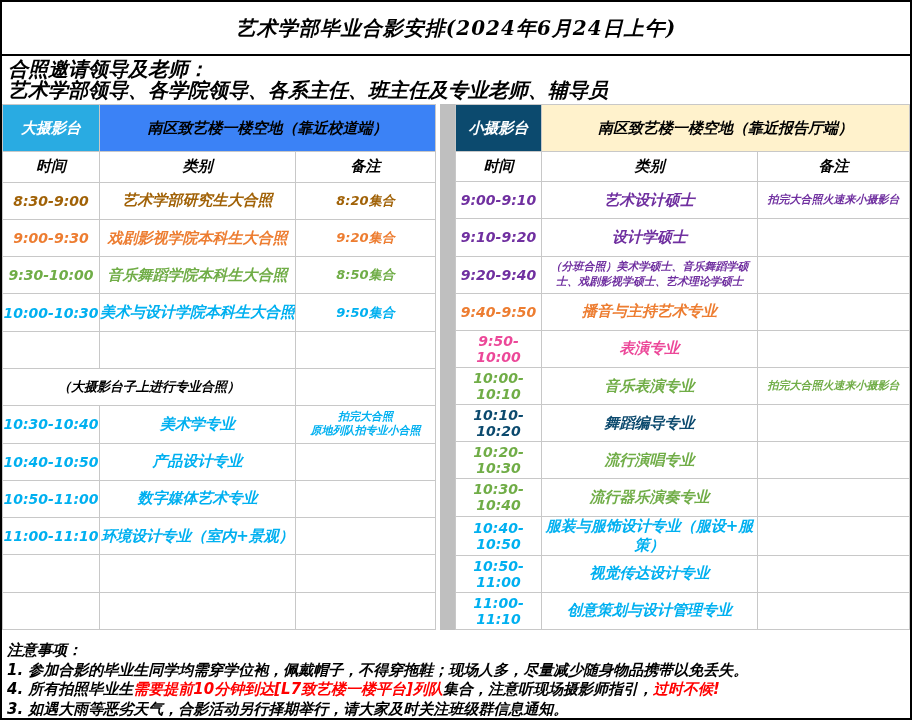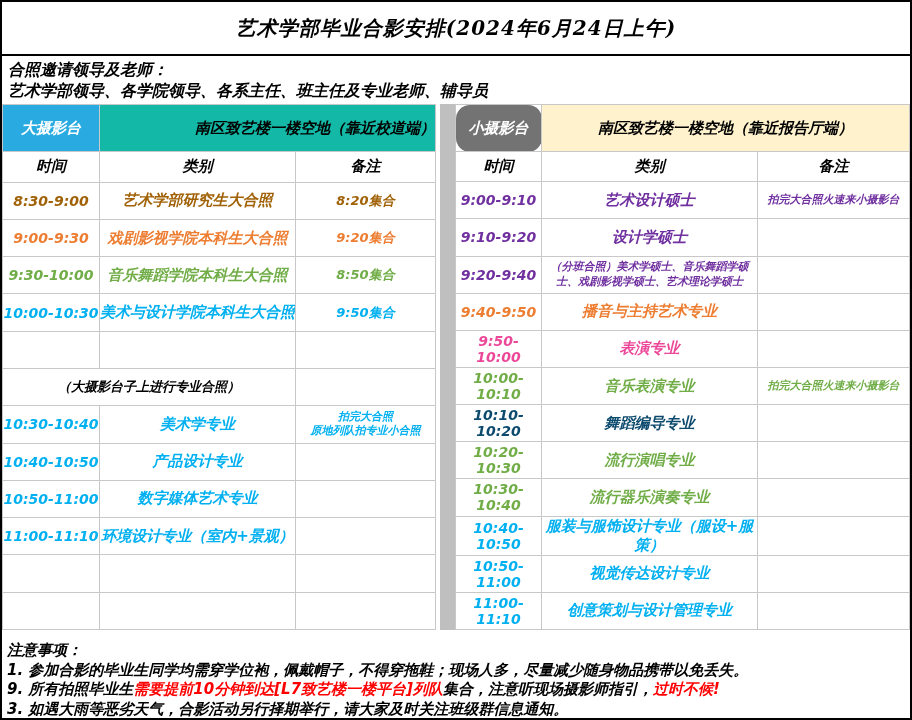--- a/index.html
+++ b/index.html
@@ -17,21 +17,21 @@
     height: 54px;
     border-bottom: 2px solid #000;
     display: flex; align-items: center; justify-content: center;
     font-size: 20px; font-weight: bold;
     font-family: "DejaVu Serif", "Liberation Serif", serif;
     letter-spacing: 1px;
   }
   .invite {
     padding: 3px 6px 0 6px;
     height: 45px;
-    font-size: 16px; font-weight: bold; line-height: 21px;
+    font-size: 20px; font-weight: bold; line-height: 21px;
   }
   .tables-area {
     display: flex; align-items: stretch;
     margin-top: 3px;
     height: 526px;
   }
   .divider-gap { width: 5px; }
   .divider { width: 18px; }
   table.sched {
     border-collapse: collapse; table-layout: fixed;
@@ -79,21 +79,21 @@
 
     <table class="sched" style="width:433px">
       <colgroup>
           <col class="left-w0">
           <col class="left-w1">
           <col class="left-w2">
         </colgroup>
       <tbody>
           <tr class="station-row">
         <td class="station-cell" style="background-color: rgb(41, 171, 226);">大摄影台</td>
-        <td class="loc-cell" colspan="2" style="background-color: #14b8a6; text-align: right;">南区致艺楼一楼空地（靠近校道端）</td>
+        <td class="loc-cell" colspan="2" style="background-color: #3b82f6;">南区致艺楼一楼空地（靠近校道端）</td>
       </tr>
       <tr class="colhead-row">
         <td>时间</td>
         <td>类别</td>
         <td>备注</td>
       </tr>
       <tr class="data-row" style="color: #a16207;">
         <td class="time-cell">8:30-9:00</td>
         <td class="cat-cell">艺术学部研究生大合照</td>
         <td class="note-cell">8:20集合</td>
@@ -162,21 +162,21 @@
     <div class="divider" style="background-color: rgb(191, 191, 191);"></div>
 
     <table class="sched" style="width:454px">
       <colgroup>
           <col class="right-w0">
           <col class="right-w1">
           <col class="right-w2">
         </colgroup>
       <tbody>
           <tr class="station-row">
-        <td class="station-cell" style="background-color: #737373; border-radius: 14px;">小摄影台</td>
+        <td class="station-cell" style="background-color: #0c4a6e;">小摄影台</td>
         <td class="loc-cell" colspan="2" style="background-color: rgb(255, 242, 204);">南区致艺楼一楼空地（靠近报告厅端）</td>
       </tr>
       <tr class="colhead-row">
         <td>时间</td>
         <td>类别</td>
         <td>备注</td>
       </tr>
       <tr class="data-row" style="color: rgb(112, 48, 160);">
         <td class="time-cell">9:00-9:10</td>
         <td class="cat-cell">艺术设计硕士</td>
@@ -238,18 +238,18 @@
         <td class="note-cell"></td>
       </tr>
     </tbody>
       </table>
   </div>
 
   <div class="notes">
     <div>注意事项：</div>
     <div>1. 参加合影的毕业生同学均需穿学位袍，佩戴帽子，不得穿拖鞋；现场人多，尽量减少随身物品携带以免丢失。</div>
     <div>
-      <span>9. 所有拍照毕业生</span><span style="color: rgb(255, 0, 0);">需要提前10分钟到达[L7致艺楼一楼平台]列队</span><span>集合，注意听现场摄影师指引，</span><span style="color: rgb(255, 0, 0); margin-top: 40px;">过时不候!</span>
+      <span>4. 所有拍照毕业生</span><span style="color: rgb(255, 0, 0);">需要提前10分钟到达[L7致艺楼一楼平台]列队</span><span>集合，注意听现场摄影师指引，</span><span style="color: rgb(255, 0, 0); margin-top: 40px;">过时不候!</span>
     </div>
     <div>3. 如遇大雨等恶劣天气，合影活动另行择期举行，请大家及时关注班级群信息通知。</div>
   </div>
 
 </div>
 
 </body></html>

